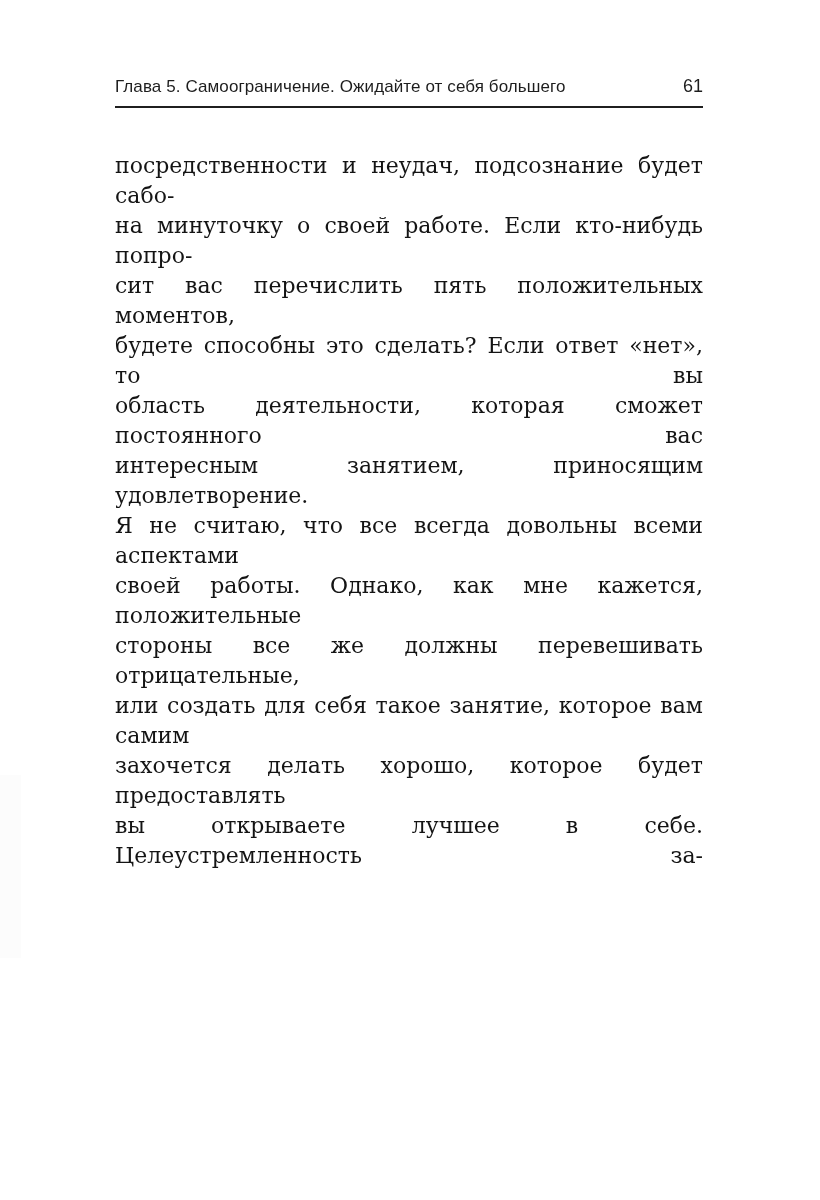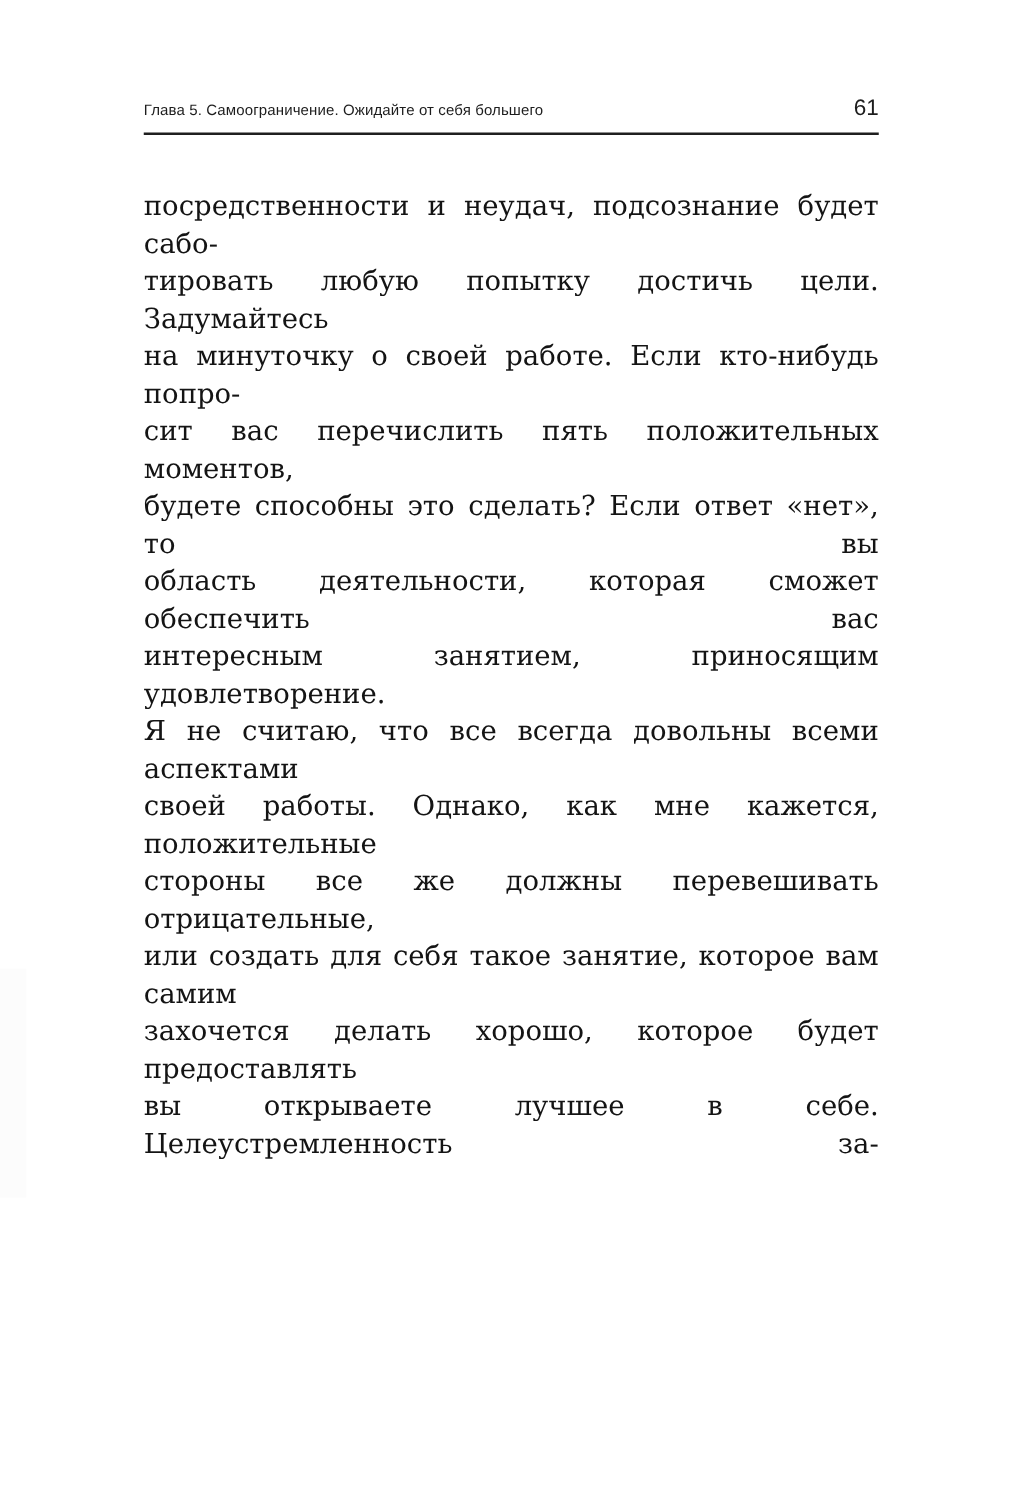--- a/index.html
+++ b/index.html
@@ -27,21 +27,21 @@
   }
   .running-head {
     padding-top: 64px;
     display: flex;
     justify-content: space-between;
     align-items: baseline;
     font-family: "Liberation Sans", sans-serif;
     color: #1d1d1d;
   }
   .chapter-title {
-    font-size: 12px;
+    font-size: 17px;
     letter-spacing: 0.1px;
   }
   .page-number {
     font-size: 18px;
     margin-top: 12px;
   }
   .head-rule {
     margin-top: 9px;
     height: 2px;
     background: #1f1f1f;
@@ -65,25 +65,24 @@
   <div class="scan-artifact"></div>
   <div class="content">
     <div class="running-head">
       <span class="chapter-title">Глава 5. Самоограничение. Ожидайте от себя большего</span>
       <span class="page-number">61</span>
     </div>
     <div class="head-rule"></div>
     <div class="body-text">
         <div class="paragraph">
           <div class="text-line">посредственности и неудач, подсознание будет сабо-</div>
-          <div class="text-line">тировать любую попытку достичь цели. Задумайтесь</div>
           <div class="text-line">на минуточку о своей работе. Если кто-нибудь попро-</div>
           <div class="text-line">сит вас перечислить пять положительных моментов,</div>
           <div class="text-line">будете способны это сделать? Если ответ «нет», то вы</div>
-          <div class="text-line">область деятельности, которая сможет обеспечить вас</div>
+          <div class="text-line">область деятельности, которая сможет постоянного вас</div>
           <div class="text-line">интересным занятием, приносящим удовлетворение.</div>
           <div class="text-line">Я не считаю, что все всегда довольны всеми аспектами</div>
           <div class="text-line">своей работы. Однако, как мне кажется, положительные</div>
           <div class="text-line">стороны все же должны перевешивать отрицательные,</div>
           <div class="text-line">или создать для себя такое занятие, которое вам самим</div>
           <div class="text-line">захочется делать хорошо, которое будет предоставлять</div>
           <div class="text-line">вы открываете лучшее в себе. Целеустремленность за-</div>
         </div>
       </div>
   </div>

